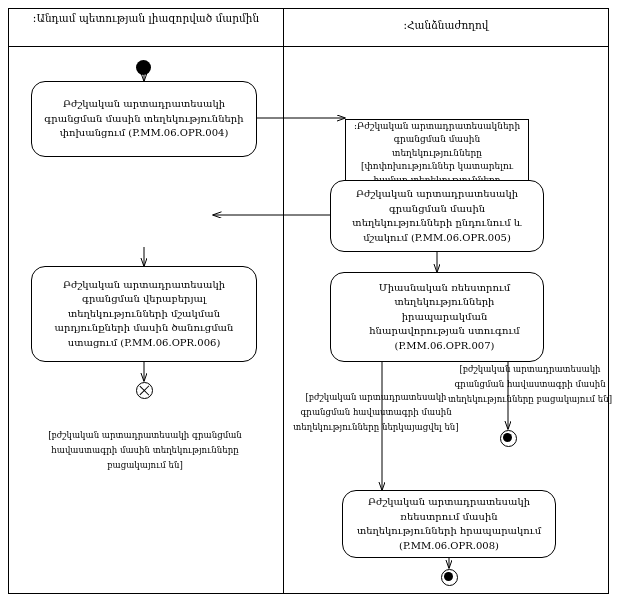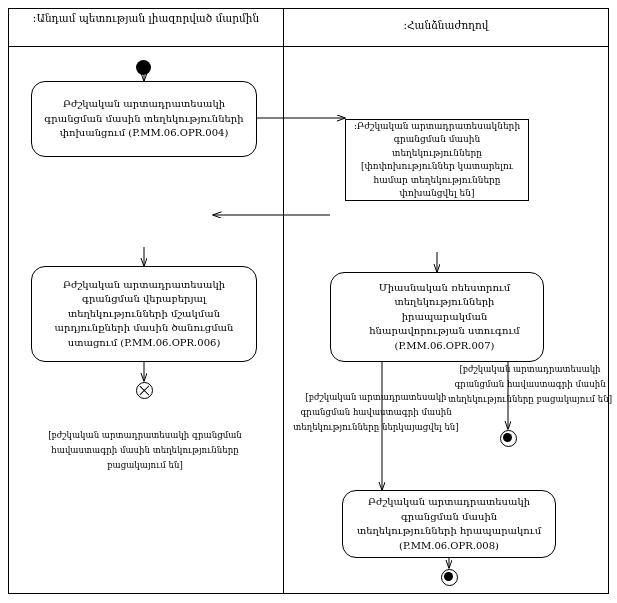--- a/index.html
+++ b/index.html
@@ -193,26 +193,27 @@
 
 
   <div class="activity" style="left:31px; top:266px; width:226px; height:96px;">Բժշկական արտադրատեսակի գրանցման վերաբերյալ տեղեկությունների մշակման արդյունքների մասին ծանուցման ստացում (P.MM.06.OPR.006)</div>
 
   <div class="flow-final-node" style="left:136px; top:382px;"></div>
 
   <div class="note-text" style="left:30px; top:428px; width:230px;">[բժշկական արտադրատեսակի գրանցման հավաստագրի մասին տեղեկությունները բացակայում են]</div>
 
   <div class="object-node" style="left:345px; top:80px; width:184px; height:82px;">:Բժշկական արտադրատեսակների գրանցման մասին տեղեկությունները [փոփոխություններ կատարելու համար տեղեկությունները փոխանցվել են]</div>
 
+  <div class="activity" style="left:330px; top:180px; width:214px; height:72px;">Բժշկական արտադրատեսակի գրանցման մասին տեղեկությունների ընդունում և մշակում (P.MM.06.OPR.005)</div>
 
   <div class="activity" style="left:330px; top:272px; width:214px; height:90px;padding-left:23px;">Միասնական ռեեստրում տեղեկությունների իրապարակման հնարավորության ստուգում (P.MM.06.OPR.007)</div>
 
   <div class="note-text" style="left:286px; top:390px; width:180px;">[բժշկական արտադրատեսակի գրանցման հավաստագրի մասին տեղեկությունները ներկայացվել են]</div>
 
   <div class="note-text" style="left:443px; top:362px; width:174px;">[բժշկական արտադրատեսակի գրանցման հավաստագրի մասին տեղեկությունները բացակայում են]</div>
 
   <div class="final-node" style="left:500px; top:430px;"></div>
 
-  <div class="activity" style="left:342px; top:490px; width:214px; height:68px;">Բժշկական արտադրատեսակի գրանցման մասին տեղեկությունների հրապարակում (P.MM.06.OPR.008)</div>
+  <div class="activity" style="left:342px; top:490px; width:214px; height:68px;">Բժշկական արտադրատեսակի ռեեստրում մասին տեղեկությունների հրապարակում (P.MM.06.OPR.008)</div>
 
   <div class="final-node" style="left:441px; top:569px;"></div>
 
 </div>
 
 </body></html>

